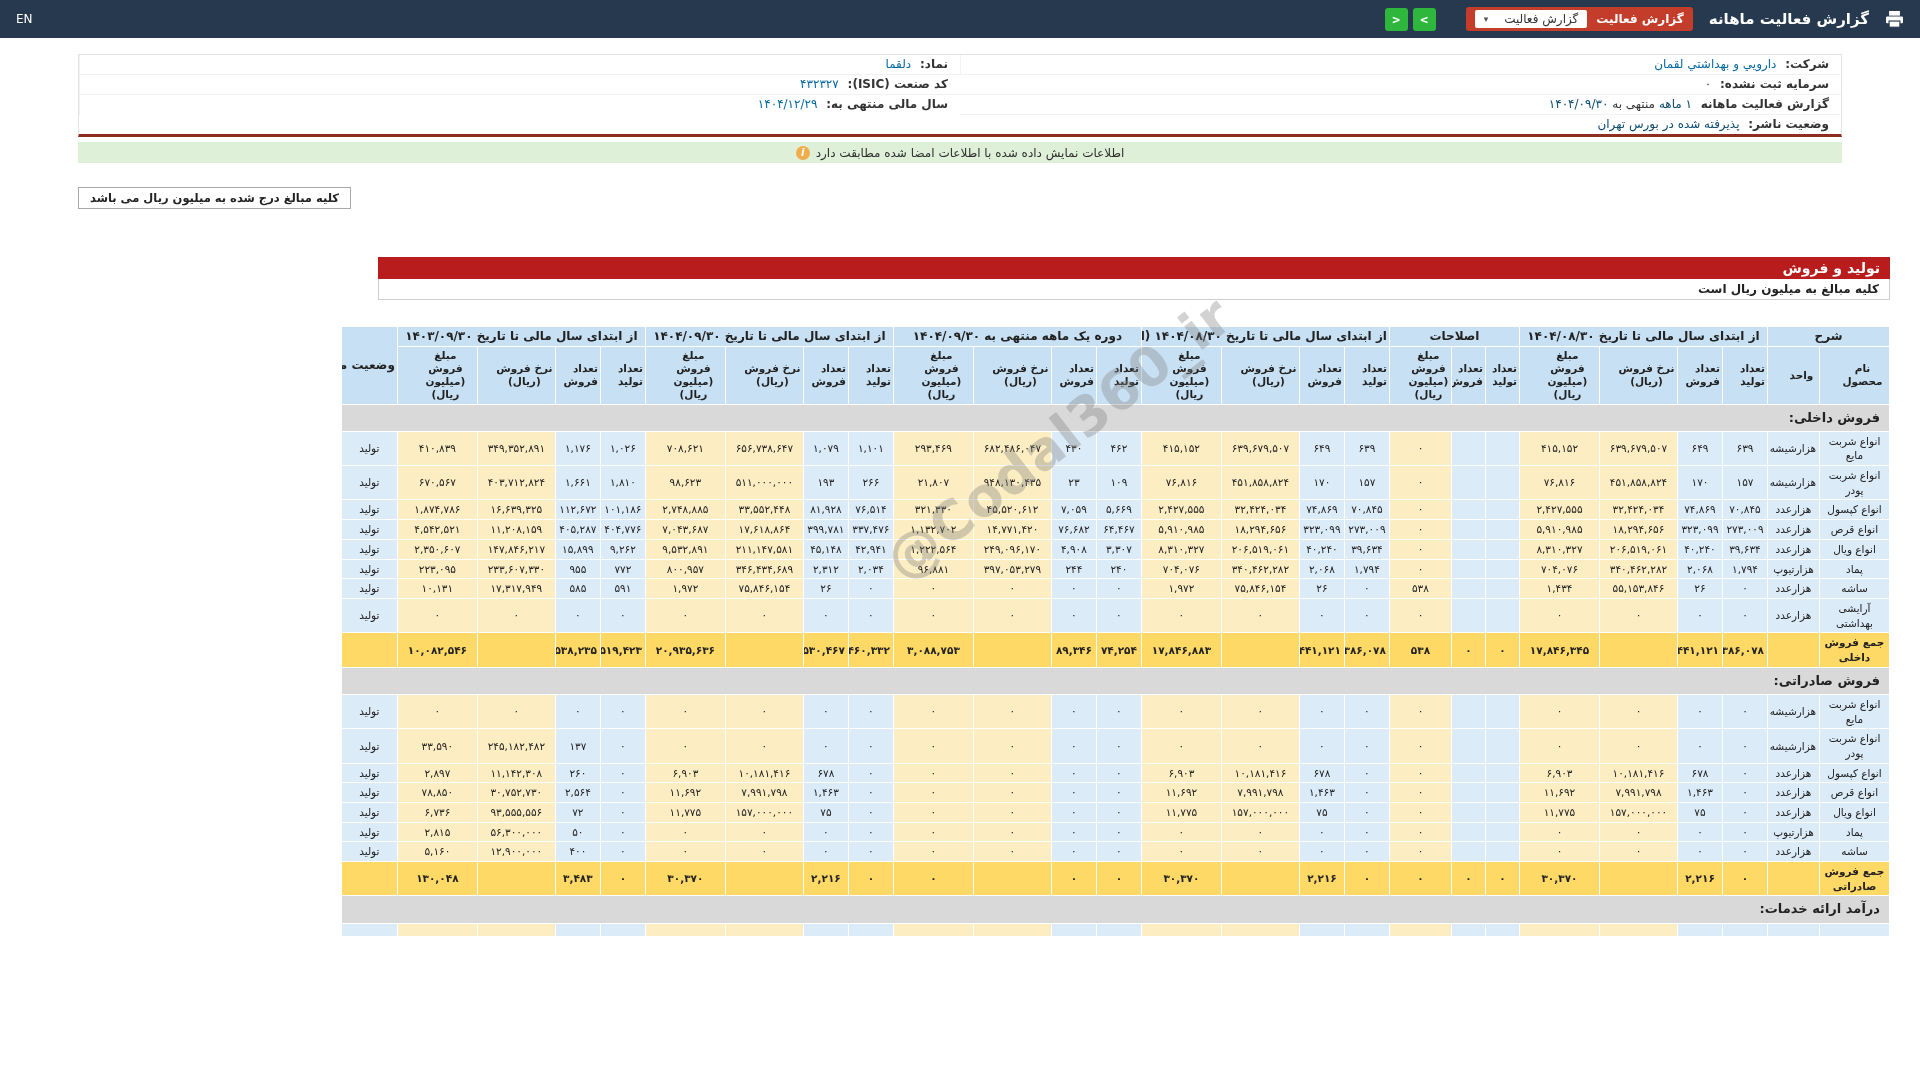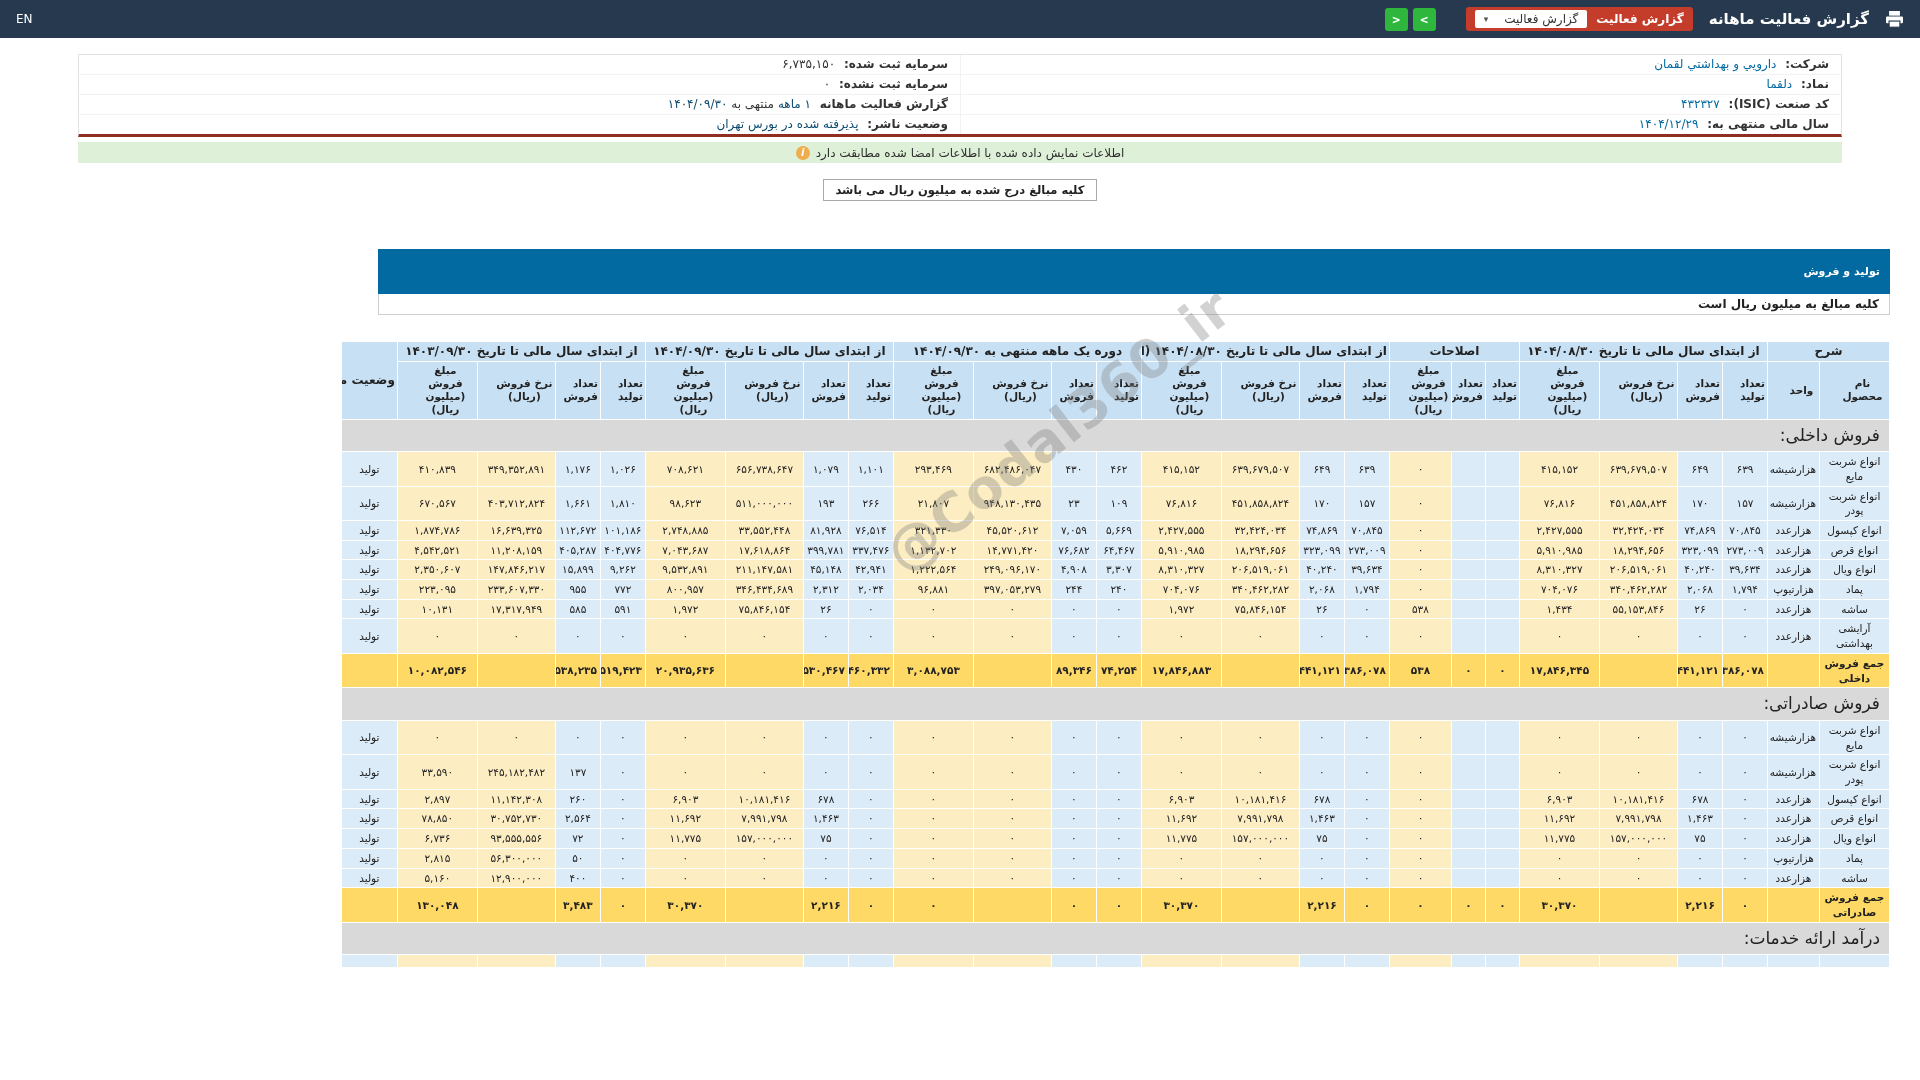--- a/index.html
+++ b/index.html
@@ -32,39 +32,39 @@
   .info-label{font-weight:bold;color:#333;margin-left:5px;}
   .info-value{color:#333;}
   .accent{color:#0369a1;}
   .redtxt{color:#0c4a6e;}
 
   
   .alert-bar{margin:5px 78px 0;background:#dff0d8;height:21px;display:flex;align-items:center;
     justify-content:center;gap:6px;font-size:12px;color:#2f2f2f;}
   .info-icon{width:14px;height:14px;border-radius:50%;background:#f0ad4e;color:#fff;font-size:10px;
     font-weight:bold;font-style:italic;display:flex;align-items:center;justify-content:center;flex:0 0 auto;}
-  .amount-note-row{margin:16px 78px 0;text-align:center;}
+  .amount-note-row{margin:24px 78px 0;text-align:left;}
   .amount-note{display:inline-block;border:1px solid #a9a9a9;padding:3px 11px;font-size:11.5px;
     font-weight:bold;color:#222;background:#fff;}
 
   
   .prod-block{width:1512px;margin:48px 30px 0 0;position:relative;}
-  .sec-bar{background:#0369a1;color:#fff;font-size:11px;font-weight:bold;padding:16px 10px;text-align:right;}
+  .sec-bar{background:#b91c1c;color:#fff;font-size:14px;font-weight:bold;padding:3px 10px;text-align:right;}
   .table-note{border:1px solid #cfcfcf;border-top:none;background:#fff;font-size:12px;font-weight:bold;
     text-align:right;padding:3px 10px;color:#222;margin-bottom:26px;}
 
   table.prod{width:100%;border-collapse:collapse;table-layout:fixed;border:1px solid #b5b5b5;}
   .prod th,.prod td{border:1px solid #fff;font-size:10.5px;color:#222;overflow:hidden;}
   .prod th{background:#c8e0f3;padding:2px;font-weight:bold;line-height:1.25;}
   .prod thead tr:first-child th{font-size:12px;white-space:nowrap;}
   .prod thead tr:nth-child(2) th{height:34px;padding-left:18px;}
   .prod td{padding:2px 3px;text-align:center;line-height:1.4;}
   .c-blue{background:#dcebf8;}
   .c-cream{background:#fcedc2;}
-  .section-row td{background:#d9d9d9;text-align:right;font-weight:normal;font-size:17px;padding:4px 9px;}
+  .section-row td{background:#d9d9d9;text-align:right;font-weight:bold;font-size:13px;padding:4px 9px;}
   .sum-row td{background:#ffd966;font-weight:bold;}
   .spacer-row td{height:13px;}
 
   .watermark{position:absolute;top:150px;left:470px;transform:rotate(-38deg);font-size:54px;
     font-weight:bold;color:rgba(125,125,125,.35);letter-spacing:1px;direction:ltr;pointer-events:none;z-index:5;}
 </style>
 </head>
 <body>
 
 <div class="topbar">
@@ -91,24 +91,20 @@
   </div>
   <span class="lang">EN</span>
 </div>
 
 <div class="info-box">
   <div class="info-grid">
 
     <div class="info-cell rightcol">
       <span class="info-label">شرکت:</span>
       <span class="info-value accent">دارويي و بهداشتي لقمان</span>
-    </div>
-    <div class="info-cell">
-      <span class="info-label">سرمایه ثبت شده:</span>
-      <span class="info-value">۶,۷۳۵,۱۵۰</span>
     </div>
 
     <div class="info-cell rightcol">
       <span class="info-label">نماد:</span>
       <span class="info-value accent">دلقما</span>
     </div>
     <div class="info-cell">
       <span class="info-label">سرمایه ثبت نشده:</span>
       <span class="info-value">۰</span>
     </div>

